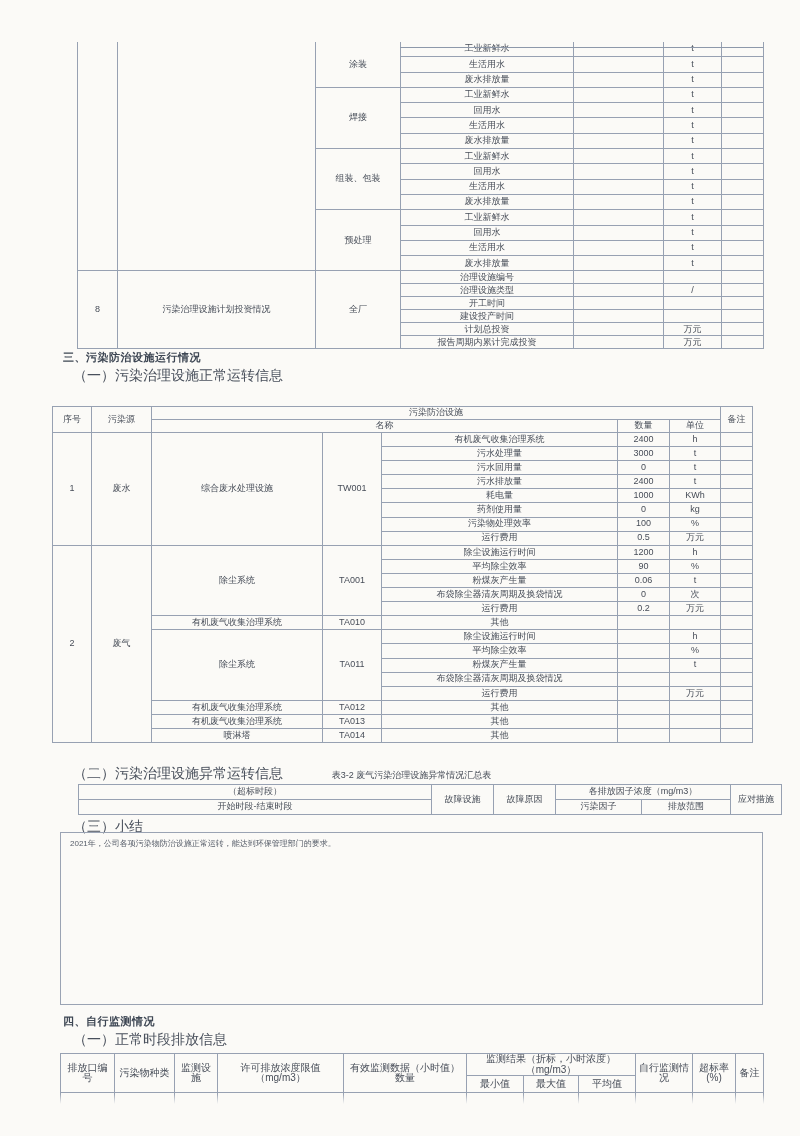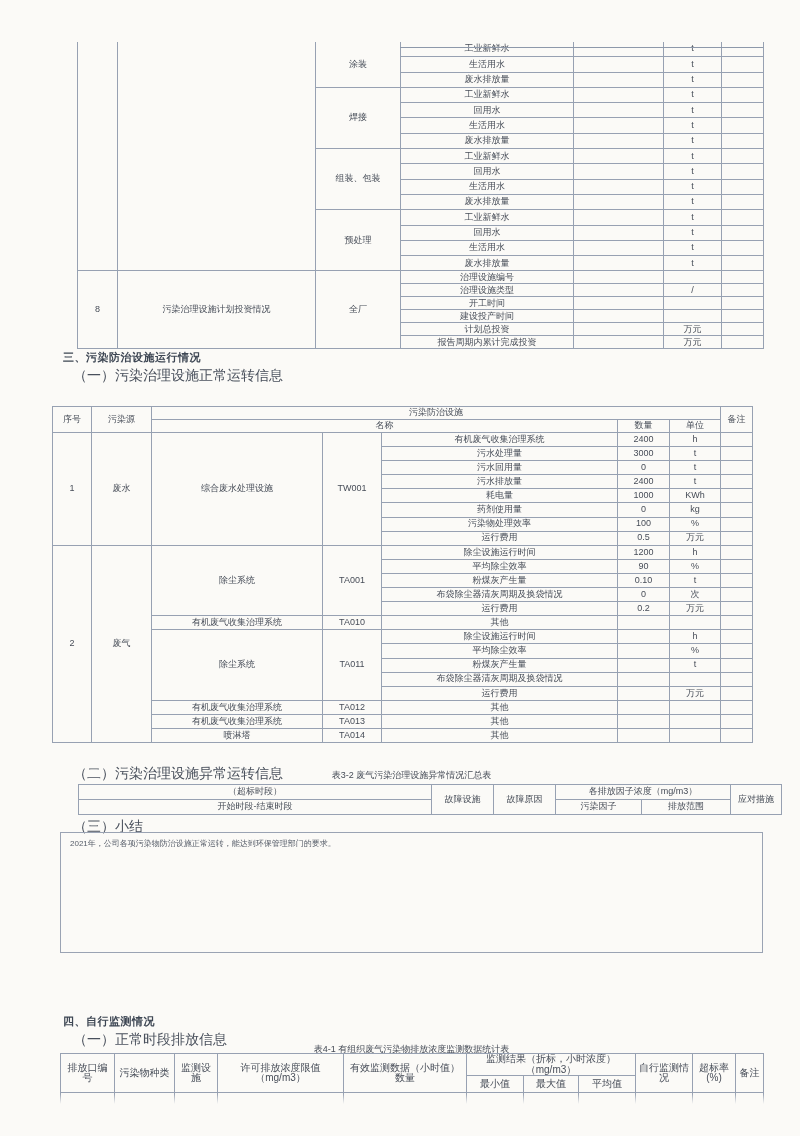--- a/index.html
+++ b/index.html
@@ -20,21 +20,21 @@
   .h2{font-size:14px;color:#49505c;}
   .ttl{font-size:9px;color:#454b56;text-align:center;}
   
   .t31{left:52px;top:406px;width:700px;}
   .t31 thead td{height:12px;}
   .t31 tbody td{height:13.1px;}
   
   .t32{left:60px;top:784px;width:703px;padding-left:18px;}
   .t32 td{height:14px;}
   
-  .sumbox{left:60px;top:832px;width:703px;height:121px;border:1px solid #9aa3b3;box-sizing:border-box;}
+  .sumbox{left:60px;top:832px;width:703px;height:173px;border:1px solid #9aa3b3;box-sizing:border-box;}
   .sumtext{padding:6px 9px;font-size:8px;color:#565d69;text-align:left;line-height:1.3;}
   
   .t41{left:60px;top:1053px;width:703px;}
   .t41 td{font-size:10px;}
   .t41 thead td{height:16px;}
   .t41 tbody td{height:46px;border-bottom:none;}
   .fade{position:absolute;left:0;top:1094px;width:800px;height:42px;
         background:linear-gradient(180deg, rgba(251,250,247,0) 0px, rgba(251,250,247,1) 10px);}
 </style>
 </head>
@@ -291,21 +291,21 @@
             <td></td>
           </tr>
         <tr>
             <td>平均除尘效率</td>
             <td>90</td>
             <td>%</td>
             <td></td>
           </tr>
         <tr>
             <td>粉煤灰产生量</td>
-            <td>0.10</td>
+            <td>0.06</td>
             <td>t</td>
             <td></td>
           </tr>
         <tr>
             <td>布袋除尘器清灰周期及换袋情况</td>
             <td>0</td>
             <td>次</td>
             <td></td>
           </tr>
         <tr>
@@ -415,21 +415,20 @@
     </table>
   </div>
 
   <div class="abs h2" style="left:73px;top:818px;">（三）小结</div>
   <div class="abs sumbox">
     <div class="sumtext">2021年，公司各项污染物防治设施正常运转，能达到环保管理部门的要求。</div>
   </div>
 
   <div class="abs h1" style="left:63px;top:1014px;">四、自行监测情况</div>
   <div class="abs h2" style="left:73px;top:1031px;">（一）正常时段排放信息</div>
-  <div class="abs ttl" style="left:60px;top:1043px;width:703px;">表4-1 有组织废气污染物排放浓度监测数据统计表</div>
 
   <div class="abs t41">
     <table>
       <colgroup>
           <col style="width:54px">
           <col style="width:60px">
           <col style="width:43px">
           <col style="width:126px">
           <col style="width:123px">
           <col style="width:57px">

